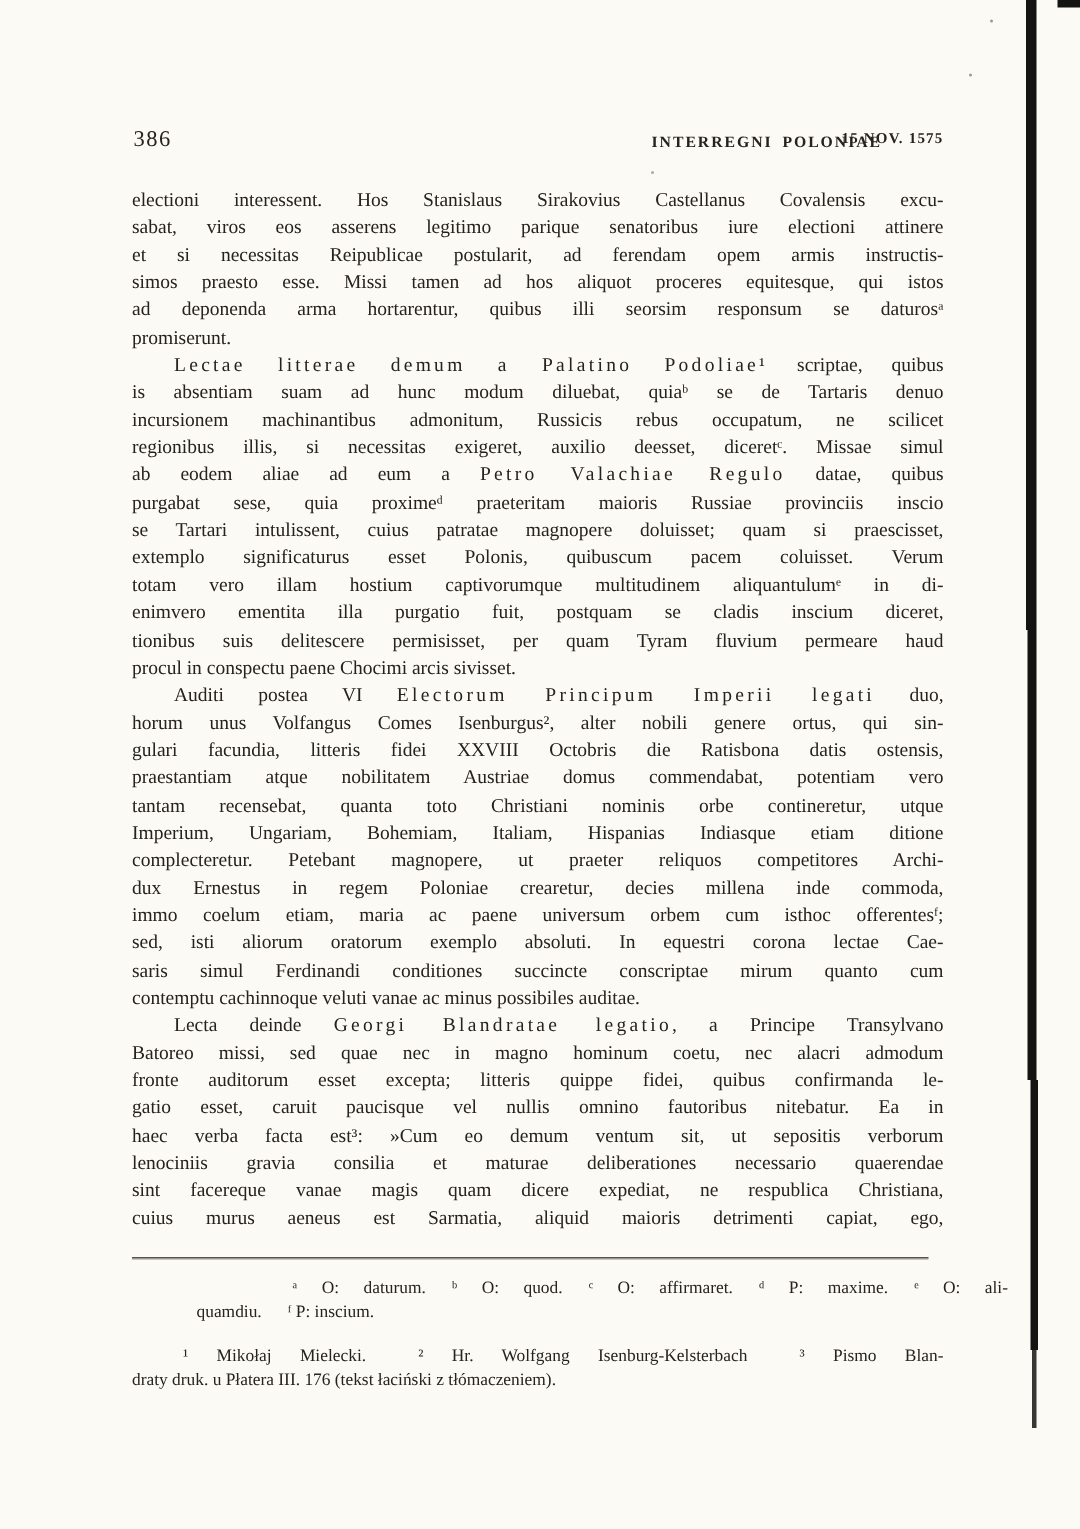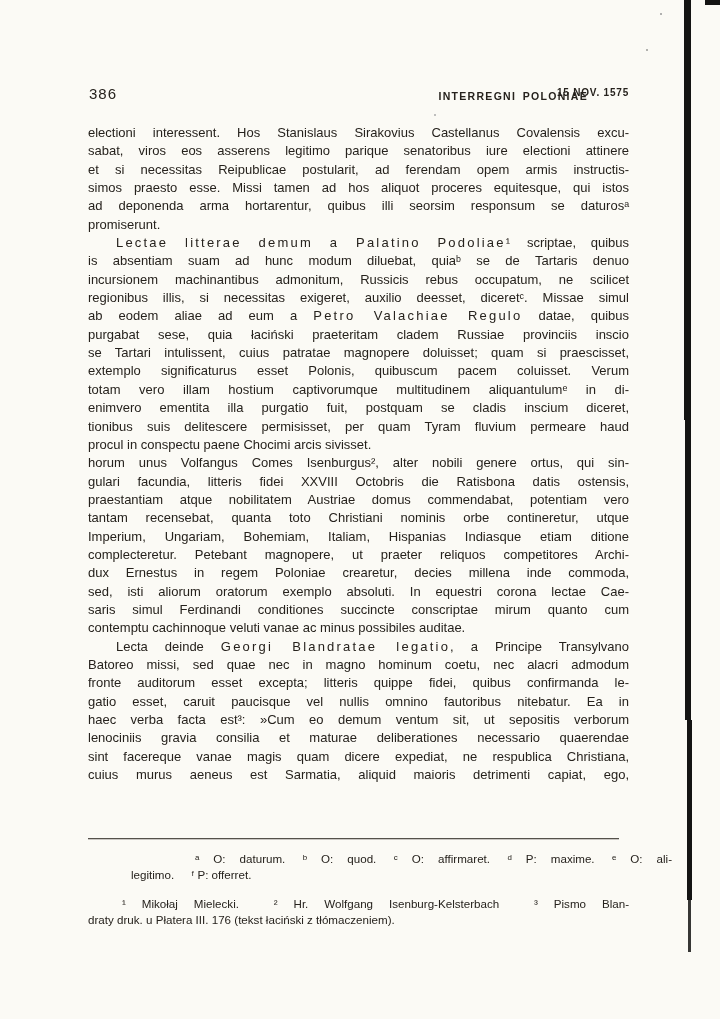--- a/index.html
+++ b/index.html
@@ -2,21 +2,21 @@
 <html><head>
 <meta charset="utf-8">
 <style>
   html, body { margin: 0; padding: 0; background: #e8e6e0; }
   .page {
     position: relative;
     width: 720px;
     height: 1019px;
     background: #fbfaf5;
     overflow: hidden;
-    font-family: Liberation Sans, sans-serif;
+    font-family: Liberation Serif, serif;
     color: #26221d;
   }
   
   .hdr-num {
     position: absolute; left: 89px; top: 85px;
     font-size: 15px; letter-spacing: 1px;
   }
   .hdr-title {
     position: absolute; left: 88px; top: 90px; width: 500px;
     text-align: right;
@@ -67,57 +67,59 @@
         <div class="tline"><span>simos praesto esse. Missi tamen ad hos aliquot proceres equitesque, qui istos</span></div>
         <div class="tline"><span>ad deponenda arma hortarentur, quibus illi seorsim responsum se daturosᵃ</span></div>
         <div class="tline last"><span>promiserunt.</span></div>
       </div>
       <div>
         <div class="tline" style="text-indent: 28px;"><span class="sperr">Lectae litterae demum a Palatino Podoliae¹</span><span> scriptae, quibus</span></div>
         <div class="tline"><span>is absentiam suam ad hunc modum diluebat, quiaᵇ se de Tartaris denuo</span></div>
         <div class="tline"><span>incursionem machinantibus admonitum, Russicis rebus occupatum, ne scilicet</span></div>
         <div class="tline"><span>regionibus illis, si necessitas exigeret, auxilio deesset, diceretᶜ. Missae simul</span></div>
         <div class="tline"><span>ab eodem aliae ad eum a </span><span class="sperr">Petro Valachiae Regulo</span><span> datae, quibus</span></div>
-        <div class="tline"><span>purgabat sese, quia łaciński praeteritam cladem Russiae provinciis inscio</span></div>
+        <div class="tline"><span>purgabat sese, quia proximeᵈ praeteritam maioris Russiae provinciis inscio</span></div>
         <div class="tline"><span>se Tartari intulissent, cuius patratae magnopere doluisset; quam si praescisset,</span></div>
         <div class="tline"><span>extemplo significaturus esset Polonis, quibuscum pacem coluisset. Verum</span></div>
         <div class="tline"><span>totam vero illam hostium captivorumque multitudinem aliquantulumᵉ in di-</span></div>
         <div class="tline"><span>enimvero ementita illa purgatio fuit, postquam se cladis inscium diceret,</span></div>
         <div class="tline"><span>tionibus suis delitescere permisisset, per quam Tyram fluvium permeare haud</span></div>
         <div class="tline last"><span>procul in conspectu paene Chocimi arcis sivisset.</span></div>
       </div>
       <div>
+        <div class="tline" style="text-indent: 28px;"><span>Auditi postea VI </span><span class="sperr">Electorum Principum Imperii legati</span><span> duo,</span></div>
         <div class="tline"><span>horum unus Volfangus Comes Isenburgus², alter nobili genere ortus, qui sin-</span></div>
         <div class="tline"><span>gulari facundia, litteris fidei XXVIII Octobris die Ratisbona datis ostensis,</span></div>
         <div class="tline"><span>praestantiam atque nobilitatem Austriae domus commendabat, potentiam vero</span></div>
         <div class="tline"><span>tantam recensebat, quanta toto Christiani nominis orbe contineretur, utque</span></div>
         <div class="tline"><span>Imperium, Ungariam, Bohemiam, Italiam, Hispanias Indiasque etiam ditione</span></div>
         <div class="tline"><span>complecteretur. Petebant magnopere, ut praeter reliquos competitores Archi-</span></div>
         <div class="tline"><span>dux Ernestus in regem Poloniae crearetur, decies millena inde commoda,</span></div>
+        <div class="tline"><span>immo coelum etiam, maria ac paene universum orbem cum isthoc offerentesᶠ;</span></div>
         <div class="tline"><span>sed, isti aliorum oratorum exemplo absoluti. In equestri corona lectae Cae-</span></div>
         <div class="tline"><span>saris simul Ferdinandi conditiones succincte conscriptae mirum quanto cum</span></div>
         <div class="tline last"><span>contemptu cachinnoque veluti vanae ac minus possibiles auditae.</span></div>
       </div>
       <div>
         <div class="tline" style="text-indent: 28px;"><span>Lecta deinde </span><span class="sperr">Georgi Blandratae legatio</span><span>, a Principe Transylvano</span></div>
         <div class="tline"><span>Batoreo missi, sed quae nec in magno hominum coetu, nec alacri admodum</span></div>
         <div class="tline"><span>fronte auditorum esset excepta; litteris quippe fidei, quibus confirmanda le-</span></div>
         <div class="tline"><span>gatio esset, caruit paucisque vel nullis omnino fautoribus nitebatur. Ea in</span></div>
         <div class="tline"><span>haec verba facta est³: »Cum eo demum ventum sit, ut sepositis verborum</span></div>
         <div class="tline"><span>lenociniis gravia consilia et maturae deliberationes necessario quaerendae</span></div>
         <div class="tline"><span>sint facereque vanae magis quam dicere expediat, ne respublica Christiana,</span></div>
         <div class="tline"><span>cuius murus aeneus est Sarmatia, aliquid maioris detrimenti capiat, ego,</span></div>
       </div>
     </div>
 
   <div class="rule"></div>
 
   <div class="fn" id="fn-critical">
       <div class="tline" style="text-indent: 64px;"><span>ᵃ O: daturum.  ᵇ O: quod.  ᶜ O: affirmaret.  ᵈ P: maxime.  ᵉ O: ali-</span></div>
-      <div class="tline last"><span>legitimo.  ᶠ P: offerret.</span></div>
+      <div class="tline last"><span>quamdiu.  ᶠ P: inscium.</span></div>
     </div>
   <div class="fn" id="fn-numbered">
       <div class="tline" style="text-indent: 34px;"><span>¹ Mikołaj Mielecki.   ² Hr. Wolfgang Isenburg-Kelsterbach   ³ Pismo Blan-</span></div>
       <div class="tline last"><span>draty druk. u Płatera III. 176 (tekst łaciński z tłómaczeniem).</span></div>
     </div>
 
   <div class="bar" style="left:684px; top:0; width:7px; height:420px;"></div>
   <div class="bar" style="left:685px; top:420px; width:6px; height:300px;"></div>
   <div class="bar" style="left:687px; top:720px; width:5px; height:180px;"></div>
   <div class="bar" style="left:688px; top:900px; width:3px; height:52px; opacity:.85;"></div>

